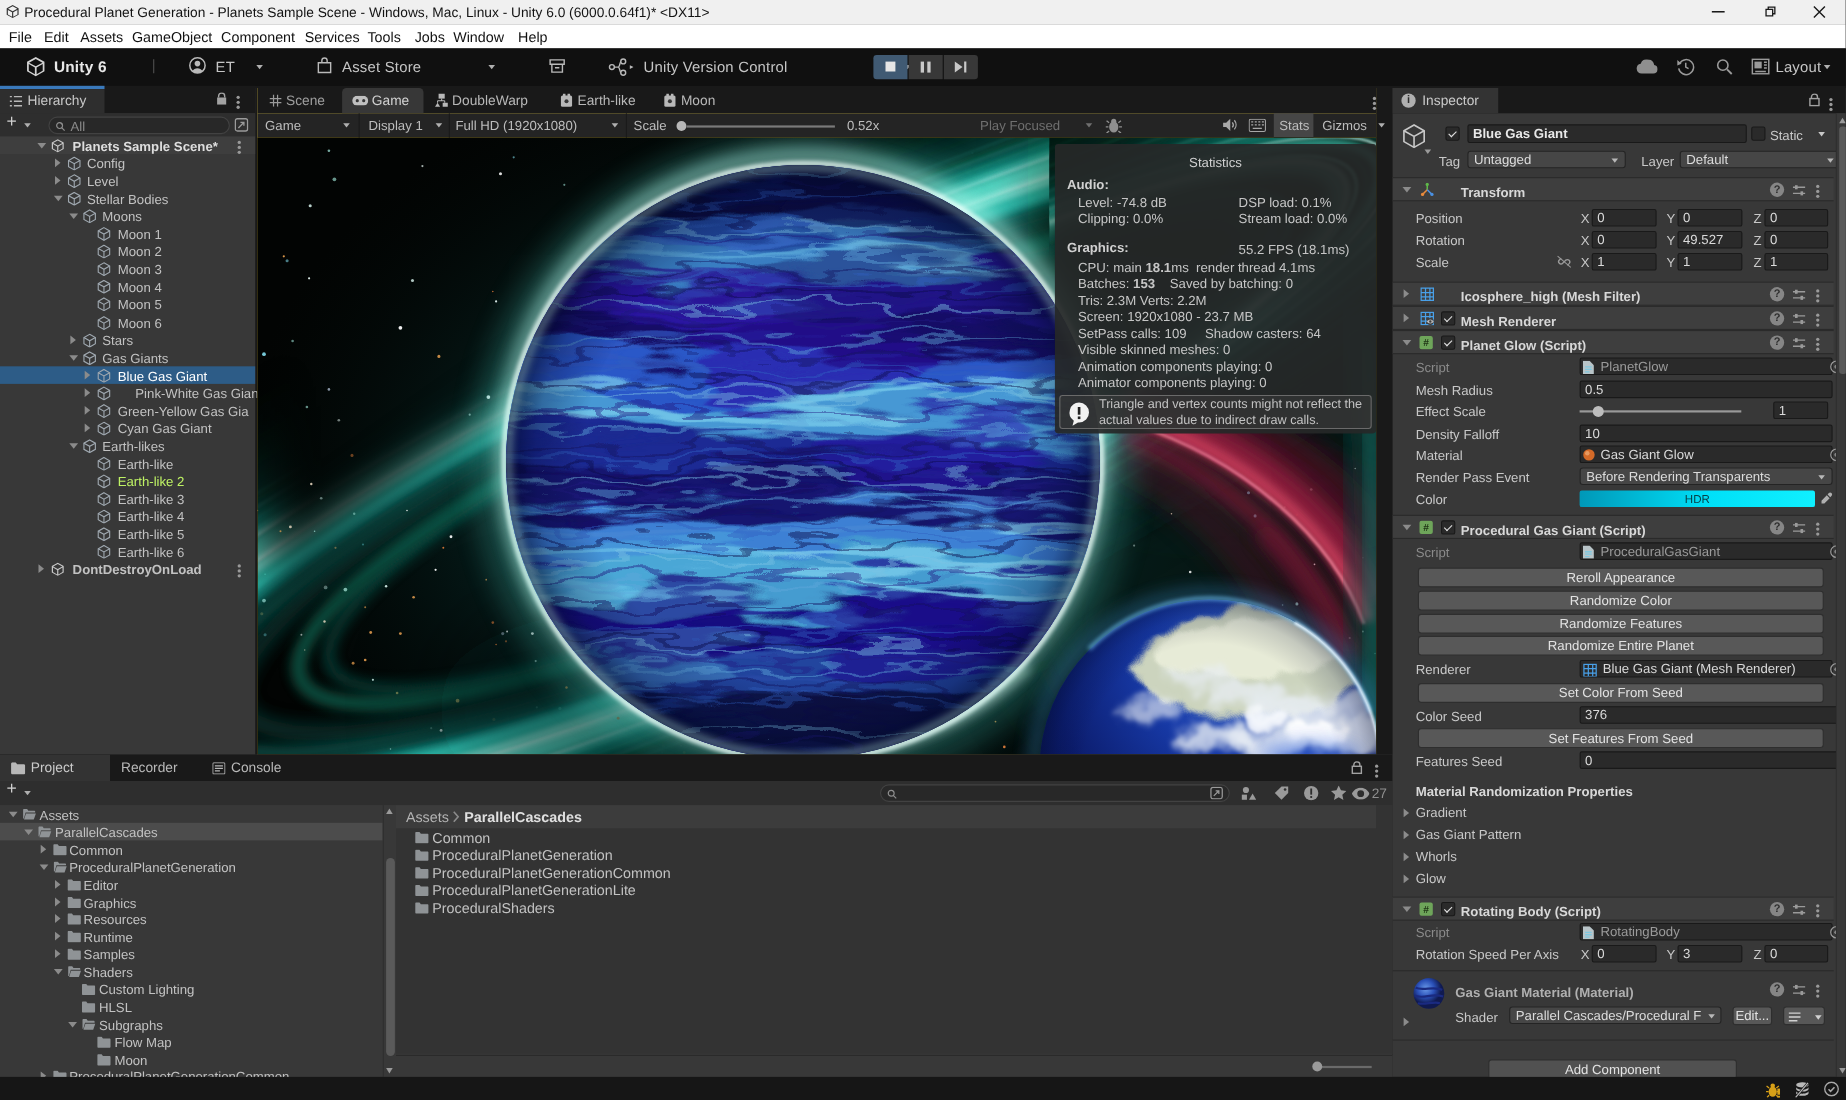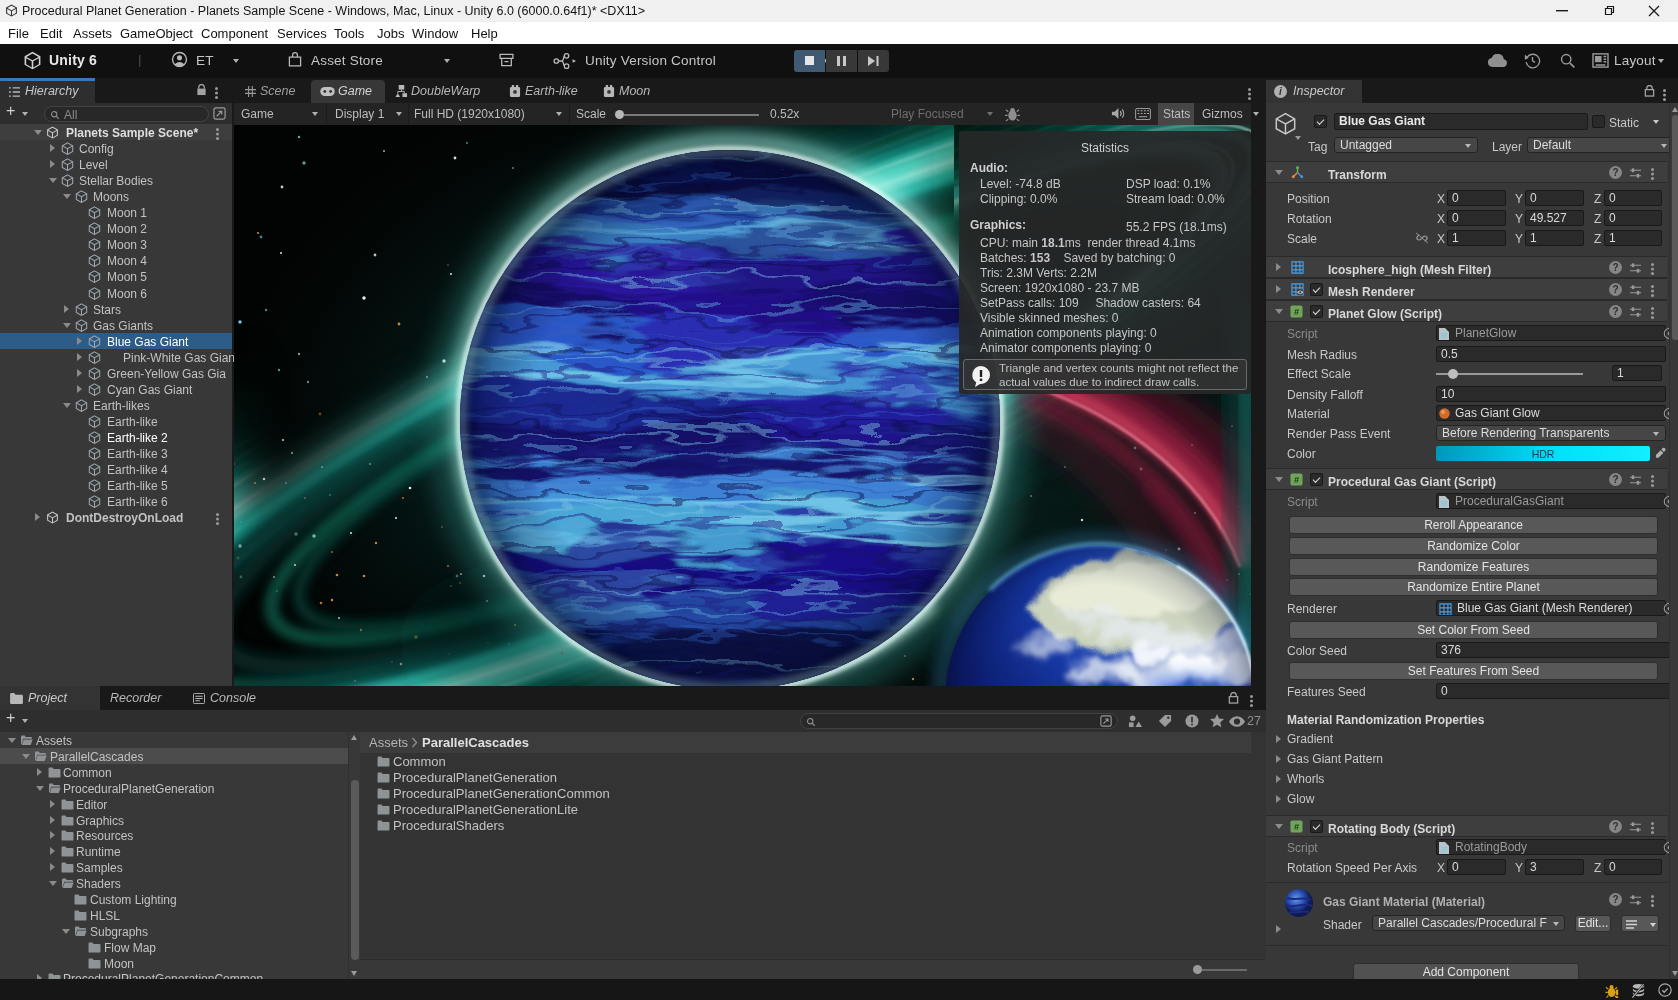--- a/index.html
+++ b/index.html
@@ -8,21 +8,21 @@
 .abs { position:absolute; }
 #app { position:relative; width:1678px; height:1000px; background:#191919; }
 
 
 #titlebar { left:0; top:0; width:1678px; height:22px; background:#f0f0f0; color:#131313; font-size:12.5px; }
 #menubar { left:0; top:22px; width:1678px; height:22px; background:#ffffff; color:#111; font-size:13px; }
 #menubar span { position:absolute; top:4px; }
 #toolbar { left:0; top:44px; width:1678px; height:34px; background:#101010; color:#c6c6c6; font-size:13.5px; letter-spacing:0.2px; }
 
 
-.tabbar { background:#191919;font-style:italic; }
+.tabbar { background:#191919; }
 .tab { position:absolute; color:#b8b8b8; font-size:12.5px; }
 .dd-arrow { display:inline-block; width:0; height:0; border-top:4px solid #b0b0b0; border-left:3.5px solid transparent; border-right:3.5px solid transparent; }
 .vdots { width:3px; height:3px; border-radius:50%; background:#9a9a9a; box-shadow:0 4.5px 0 #9a9a9a, 0 9px 0 #9a9a9a; }
 .scrollup { width:0;height:0;border-left:3.5px solid transparent;border-right:3.5px solid transparent;border-bottom:5px solid #9a9a9a; }
 .scrolldn { width:0;height:0;border-left:3.5px solid transparent;border-right:3.5px solid transparent;border-top:5px solid #9a9a9a; }
 .ck { position:absolute; left:2px; top:2.5px; width:7px; height:4px; border-left:1.8px solid #dedede; border-bottom:1.8px solid #dedede; transform:rotate(-45deg); }
 
 
 #hier { left:0; top:80px; width:232px; height:606px; background:#383838; }
 #hier-toolbar { position:absolute; left:0; top:23px; width:232px; height:22px; background:#2e2e2e; }
@@ -332,21 +332,21 @@
             <path fill="none" stroke="#9fa8b0" stroke-width="1.1" d="M7 1 12.6 4.2v6L7 13.4 1.4 10.2v-6z"></path>
             <path fill="none" stroke="#9fa8b0" stroke-width="1.1" d="M1.4 4.2 7 7.3l5.6-3.1M7 7.3v6"></path>
           </svg>
           <span class="abs" style="left:107px;top:1px;color:#c2c2c2;">Earth-like</span>
         </div>
 <div class="hrow" style="top:308px;">
           <svg class="abs" style="left:88px;top:1.5px" width="13" height="13" viewBox="0 0 14 14">
             <path fill="none" stroke="#9fa8b0" stroke-width="1.1" d="M7 1 12.6 4.2v6L7 13.4 1.4 10.2v-6z"></path>
             <path fill="none" stroke="#9fa8b0" stroke-width="1.1" d="M1.4 4.2 7 7.3l5.6-3.1M7 7.3v6"></path>
           </svg>
-          <span class="abs" style="left:107px;top:1px;color:#ffffff;text-align:right;">Earth-like 2</span>
+          <span class="abs" style="left:107px;top:1px;color:#bef264;text-align:right;">Earth-like 2</span>
         </div>
 <div class="hrow" style="top:324px;">
           <svg class="abs" style="left:88px;top:1.5px" width="13" height="13" viewBox="0 0 14 14">
             <path fill="none" stroke="#9fa8b0" stroke-width="1.1" d="M7 1 12.6 4.2v6L7 13.4 1.4 10.2v-6z"></path>
             <path fill="none" stroke="#9fa8b0" stroke-width="1.1" d="M1.4 4.2 7 7.3l5.6-3.1M7 7.3v6"></path>
           </svg>
           <span class="abs" style="left:107px;top:1px;color:#c2c2c2;">Earth-like 3</span>
         </div>
 <div class="hrow" style="top:340px;">
           <svg class="abs" style="left:88px;top:1.5px" width="13" height="13" viewBox="0 0 14 14">

